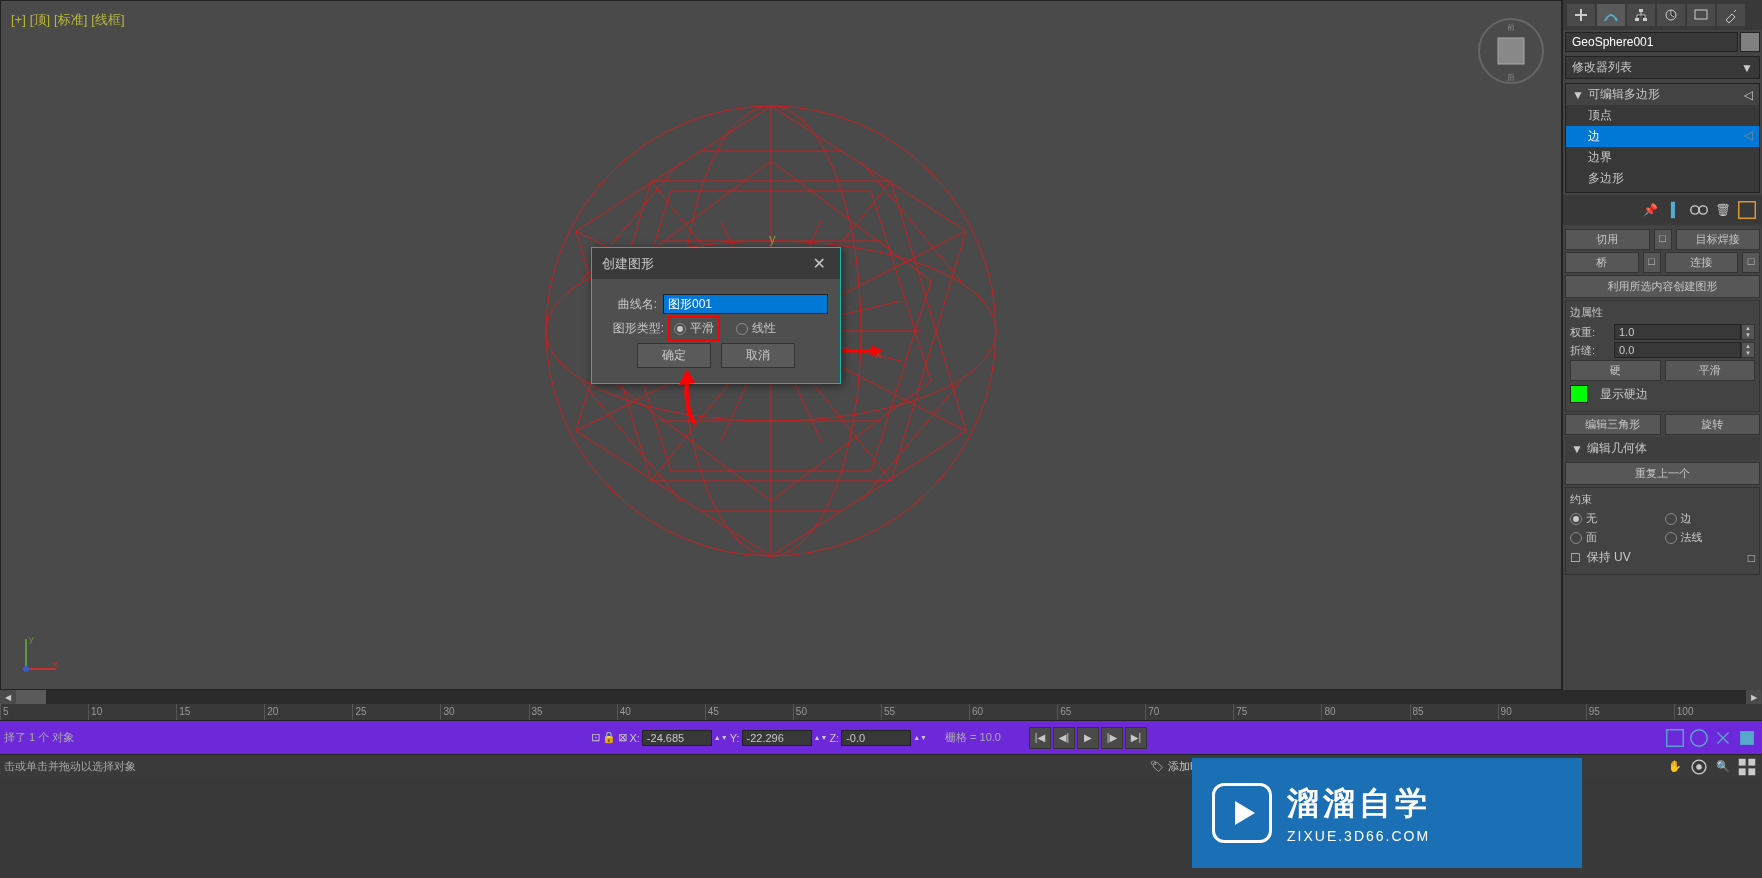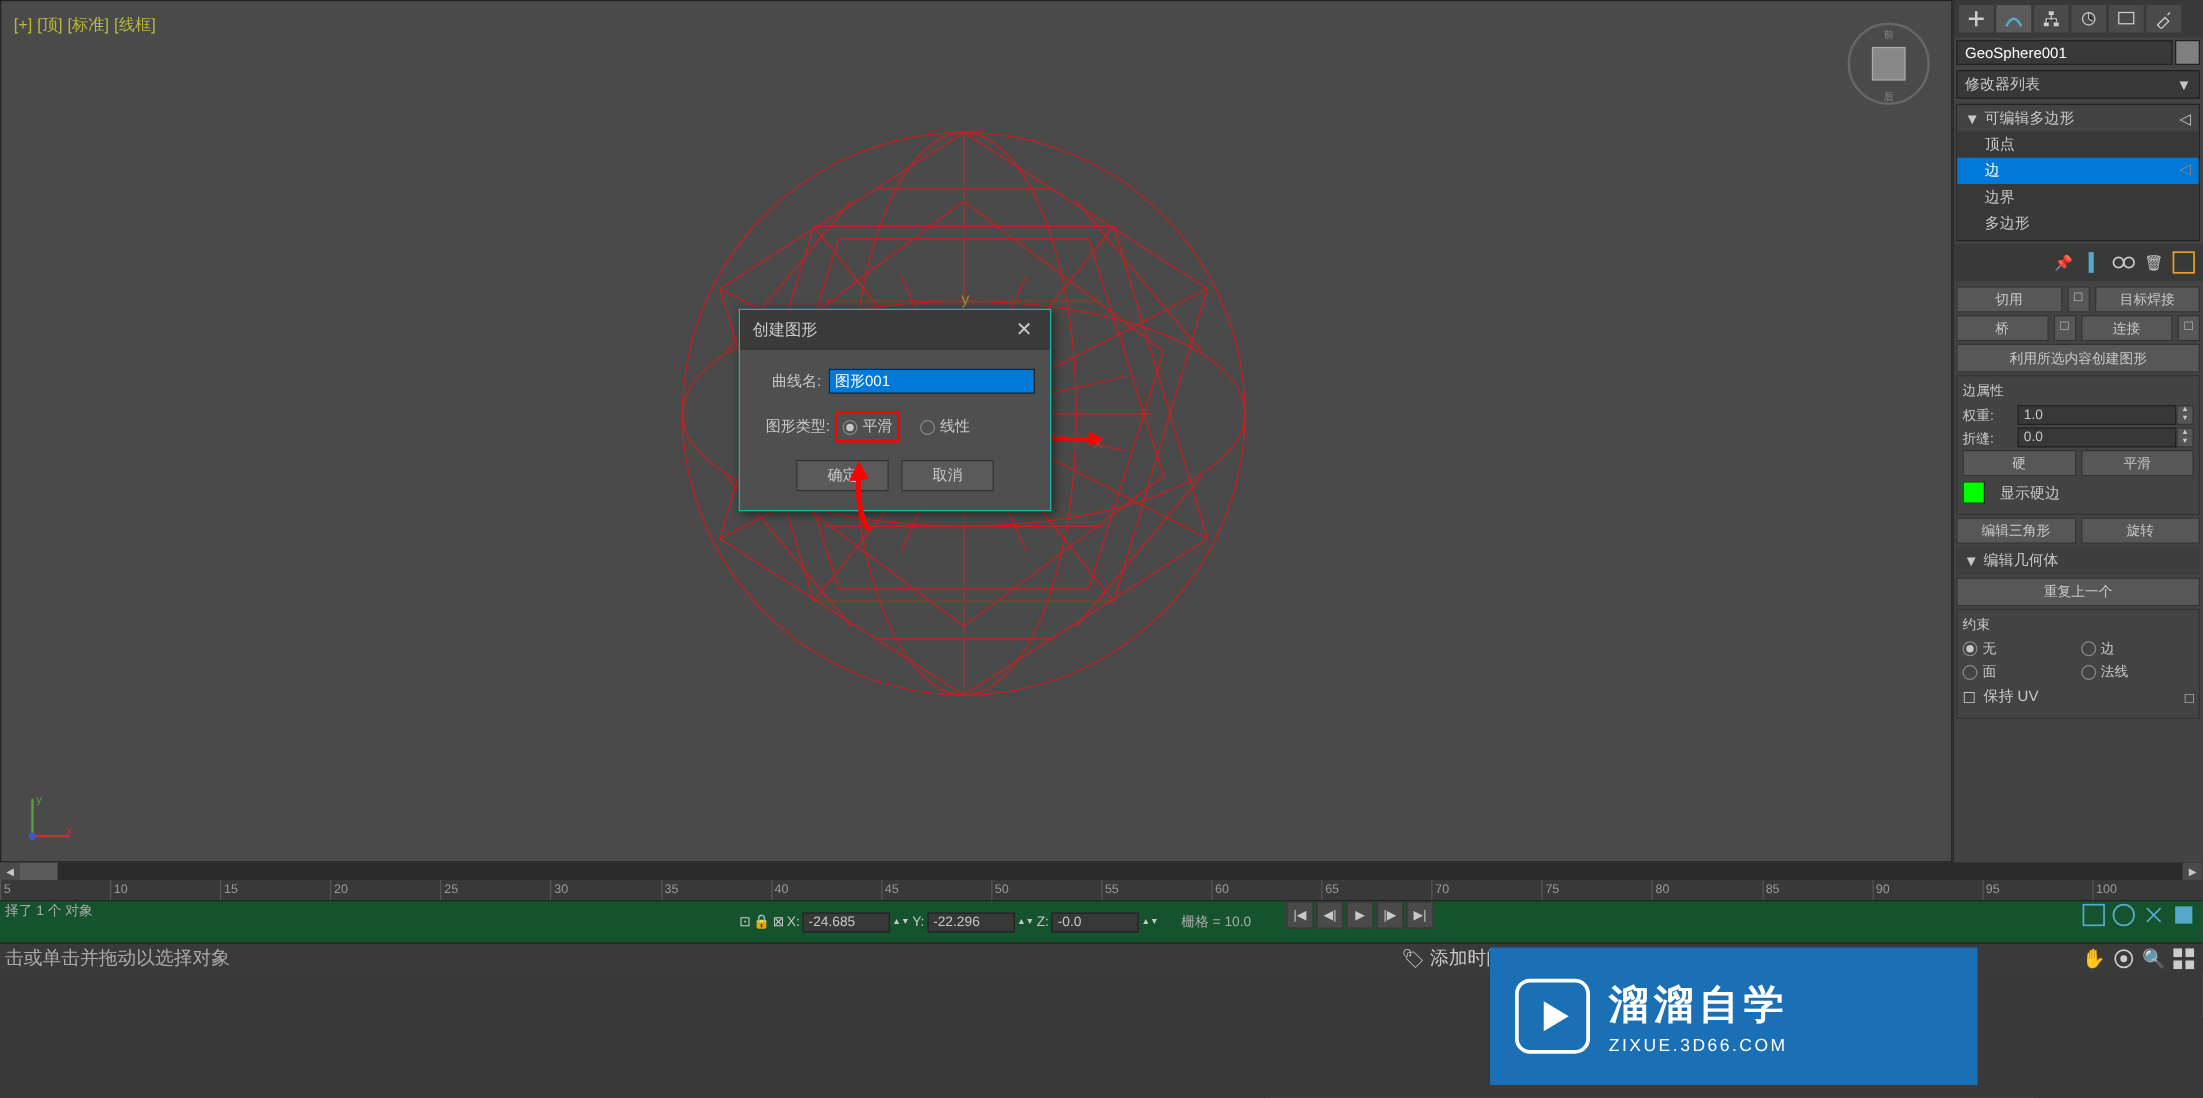--- a/index.html
+++ b/index.html
@@ -11,21 +11,21 @@
 .viewcube{position:absolute;top:15px;right:15px;width:70px;height:70px}
 .viewcube svg{width:100%;height:100%}
 .geosphere{position:absolute;top:100px;left:540px;width:460px;height:460px}
 .axis-y{position:absolute;top:230px;left:768px;color:#8a9a3a;font-size:13px}
 .axis-x{position:absolute;top:345px;left:874px;color:#c83030;font-size:13px}
 .mini-axis{position:absolute;bottom:15px;left:20px;width:40px;height:40px}
 .dialog{position:absolute;top:246px;left:590px;width:250px;background:#4f4f4f;border:1px solid #14b8a6;box-shadow:2px 2px 8px rgba(0,0,0,0.5)}
 .dialog-title{background:#3a3a3a;padding:6px 10px;display:flex;justify-content:space-between;align-items:center;font-size:13px}
 .dialog-close{font-size:16px;cursor:pointer;padding:0 4px}
 .dialog-body{padding:15px 12px}
-.dialog-row{display:flex;align-items:center;margin-bottom:16px}
+.dialog-row{display:flex;align-items:center;margin-bottom:4px}
 .dialog-row label{width:60px;text-align:right;margin-right:6px}
 .dialog-input{flex:1;background:#383838;border:1px solid #222;color:#fff;padding:2px 4px;font-size:12px}
 .dialog-input.selected{background:#0078d7;color:#fff}
 .radio-group{display:flex;gap:20px;margin-left:2px}
 .radio-item{display:flex;align-items:center;gap:4px}
 .radio-dot{width:12px;height:12px;border-radius:50%;border:1px solid #888;display:inline-flex;align-items:center;justify-content:center}
 .radio-dot.checked::after{content:"";width:6px;height:6px;border-radius:50%;background:#c8c8c8}
 .highlight-red{border:2px solid #f00;padding:2px 4px;margin:-2px -4px}
 .dialog-buttons{display:flex;gap:10px;justify-content:center;margin-top:0}
 .dialog-btn{background:#5a5a5a;border:1px solid #333;color:#c8c8c8;padding:3px 24px;cursor:pointer;font-size:12px}
@@ -64,30 +64,30 @@
 .rp-color-swatch{width:18px;height:18px;background:#00ff00;border:1px solid #222;margin-right:6px}
 .rp-check-row{display:flex;align-items:center;gap:6px;margin:4px 0}
 .rp-radio-grid{display:grid;grid-template-columns:1fr 1fr;gap:4px;margin:4px 0}
 .rp-radio-grid .radio-item{font-size:11px}
 .timeline{display:flex;background:#393939;height:30px;align-items:center;position:relative}
 .tl-scroll{position:absolute;top:0;left:0;right:0;height:14px;background:#2a2a2a;display:flex}
 .tl-arrow{width:16px;background:#4a4a4a;display:flex;align-items:center;justify-content:center;font-size:8px}
 .tl-thumb{width:30px;background:#5a5a5a;margin-left:0}
 .tl-ruler{position:absolute;top:14px;left:0;right:0;height:16px;display:flex;color:#999;font-size:10px}
 .tl-tick{flex:1;border-left:1px solid #555;padding-left:2px;padding-top:2px}
-.status-bar{display:flex;background:#14532d;height:34px;padding:0 4px;gap:8px;font-size:11px;border-top:1px solid #222}
+.status-bar{display:flex;background:#6d28d9;height:34px;align-items:center;padding:0 4px;gap:8px;font-size:11px;border-top:1px solid #222}
 .sb-text{color:#aaa}
 .sb-coords{display:flex;gap:2px;align-items:center;margin-left:auto}
 .sb-coord-label{color:#c8c8c8}
 .sb-coord-input{width:70px;background:#383838;border:1px solid #222;color:#c8c8c8;padding:1px 4px;font-size:11px}
 .sb-playback{display:flex;gap:2px}
 .sb-pb-btn{width:22px;height:22px;background:#4a4a4a;border:1px solid #333;display:flex;align-items:center;justify-content:center;font-size:10px}
 .sb-right-icons{display:flex;gap:2px}
 .sb-icon{width:22px;height:22px;display:flex;align-items:center;justify-content:center}
-.status-bar2{display:flex;background:#3a3a3a;height:24px;align-items:center;padding:0 4px;font-size:15px;border-top:1px solid #222}
+.status-bar2{display:flex;background:#3a3a3a;height:24px;align-items:center;padding:0 4px;font-size:11px;border-top:1px solid #222}
 .sb2-tag{display:flex;align-items:center;gap:4px;margin-left:auto;margin-right:420px}
 .watermark{position:absolute;bottom:10px;right:180px;width:390px;height:110px;background:#1a6fb5;display:flex;align-items:center;padding:0 20px;gap:15px;z-index:100}
 .wm-logo{width:60px;height:60px;border:3px solid #fff;border-radius:12px;display:flex;align-items:center;justify-content:center}
 .wm-logo::before{content:"";width:0;height:0;border-left:20px solid #fff;border-top:12px solid transparent;border-bottom:12px solid transparent;margin-left:6px}
 .wm-text{color:#fff}
 .wm-text .big{font-size:32px;font-weight:bold;letter-spacing:4px}
 .wm-text .small{font-size:14px;letter-spacing:2px;margin-top:2px}
 </style>
 </head>
 <body>

